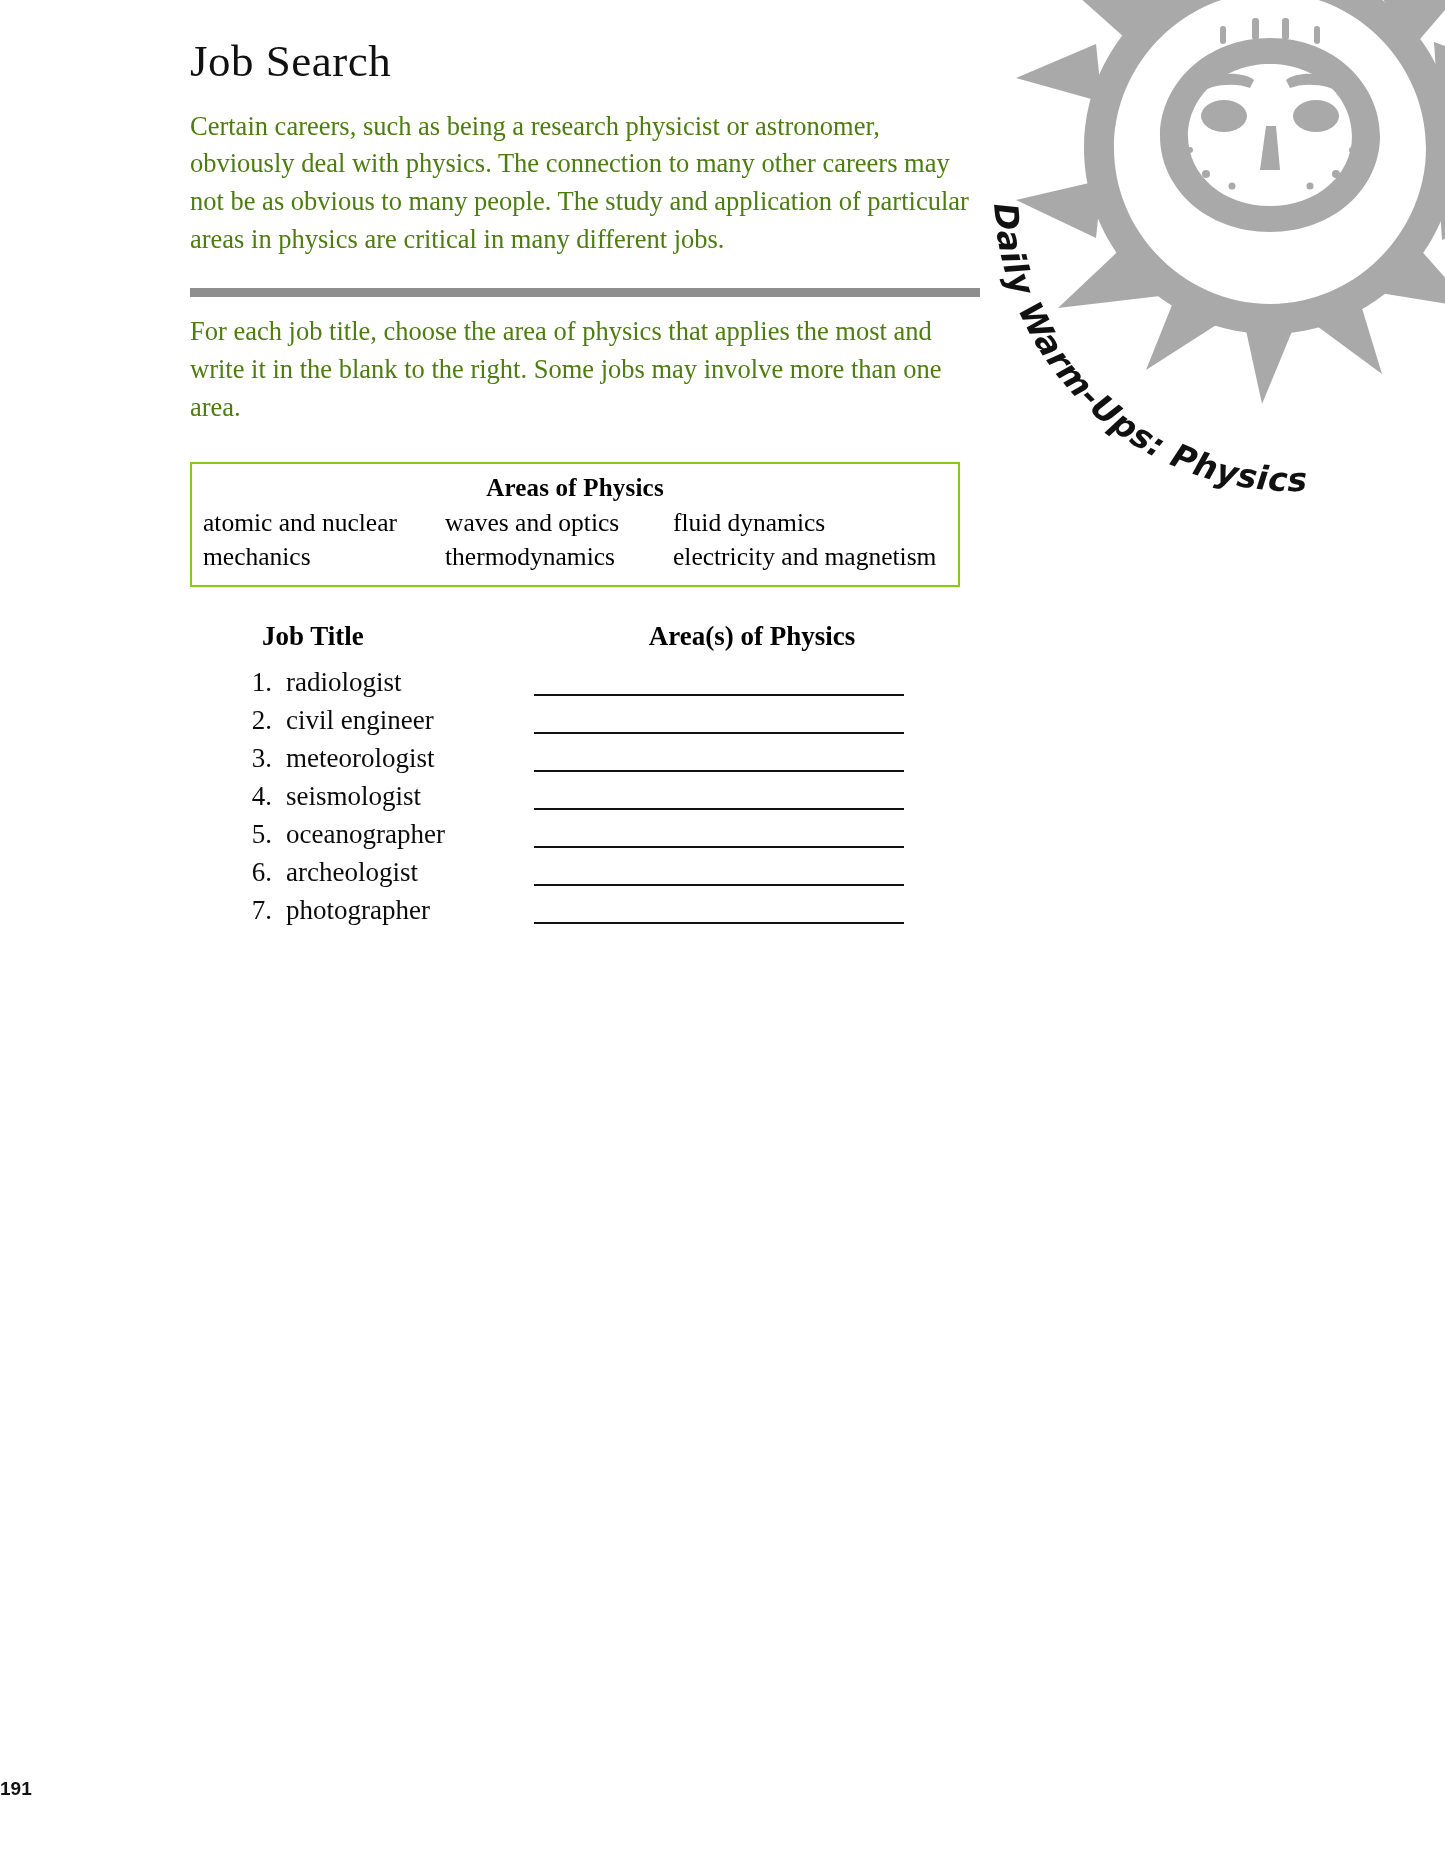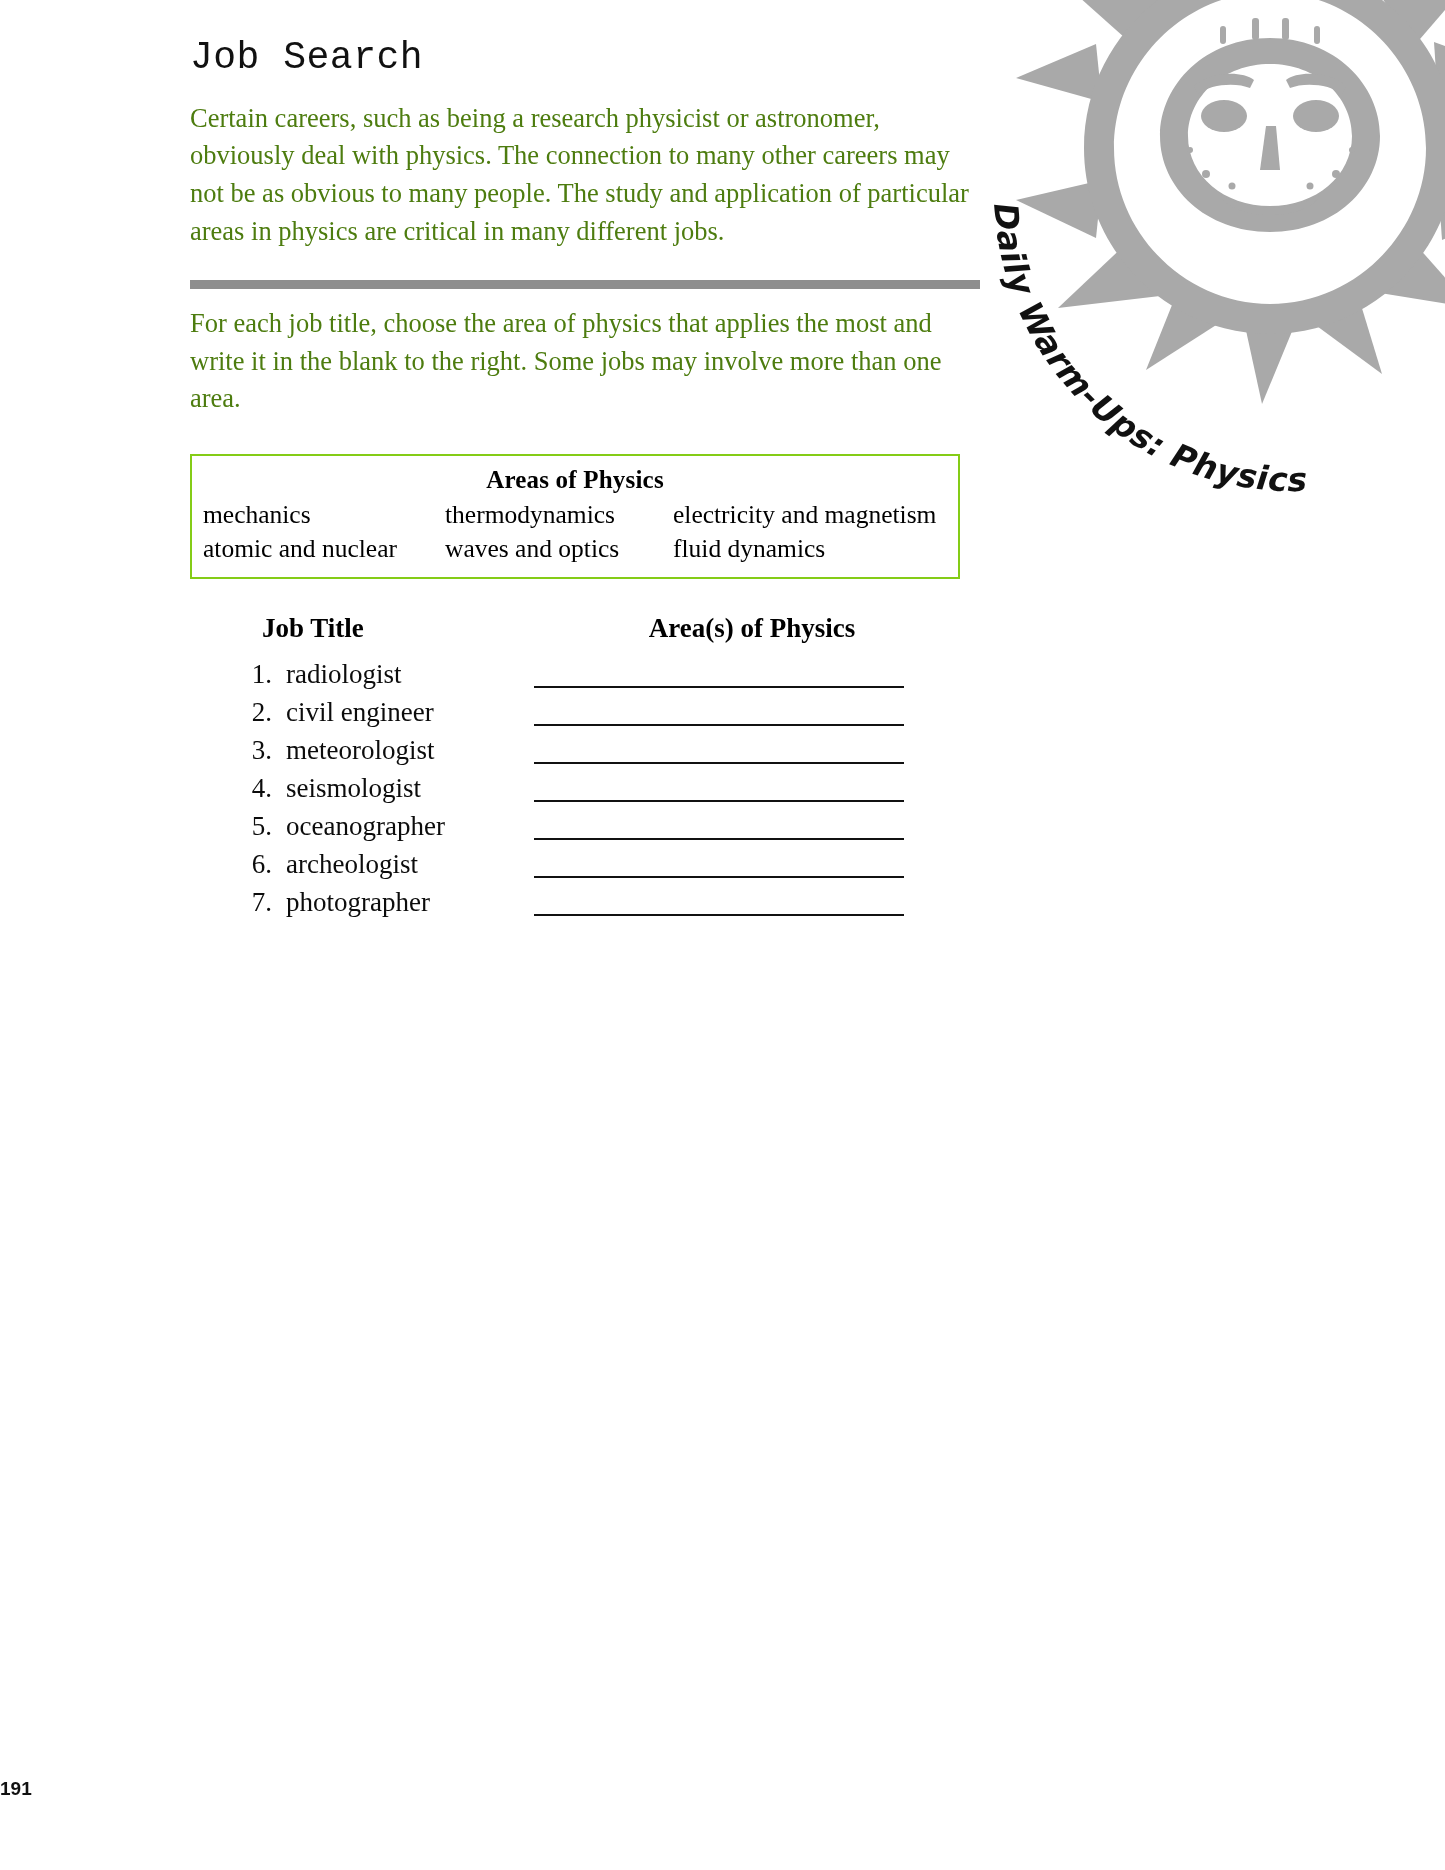--- a/index.html
+++ b/index.html
@@ -47,22 +47,22 @@
 
   
   #content {
     position: absolute;
     left: 190px;
     top: 0;
     width: 800px;
   }
 
   #page-title {
-    font-family: Liberation Mono, monospace;
-    font-size: 38px;
+    font-family: Liberation Serif, serif;
+    font-size: 45px;
     font-weight: normal;
     letter-spacing: 0.5px;
     margin: 0;
     padding-top: 36px;
     line-height: 1.15;
     color: #111111;
   }
 
   .body-para {
     font-size: 26.5px;
@@ -234,30 +234,30 @@
   <p id="intro-paragraph" class="body-para">Certain careers, such as being a research physicist or astronomer, obviously deal with physics. The connection to many other careers may not be as obvious to many people. The study and application of particular areas in physics are critical in many different jobs.</p>
 
   <div id="section-rule"></div>
 
   <p id="directions-paragraph" class="body-para">For each job title, choose the area of physics that applies the most and write it in the blank to the right. Some jobs may involve more than one area.</p>
 
   <div id="word-bank">
     <div id="word-bank-title">Areas of Physics</div>
 
     <div class="bank-row">
+      <div class="bank-cell-1">atomic and nuclear</div>
+      <div class="bank-cell-2">waves and optics</div>
+      <div class="bank-cell-3">fluid dynamics</div>
+    </div>
+
+    <div class="bank-row">
       <div class="bank-cell-1">mechanics</div>
       <div class="bank-cell-2">thermodynamics</div>
       <div class="bank-cell-3">electricity and magnetism</div>
     </div>
-
-    <div class="bank-row">
-      <div class="bank-cell-1">atomic and nuclear</div>
-      <div class="bank-cell-2">waves and optics</div>
-      <div class="bank-cell-3">fluid dynamics</div>
-    </div>
   </div>
 
   <div id="job-table">
 
     <div id="job-header">
       <div class="head-title">Job Title</div>
       <div class="head-area">Area(s) of Physics</div>
     </div>
 
     <div class="job-row">

